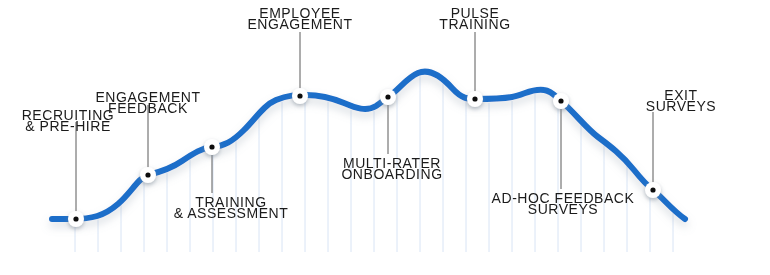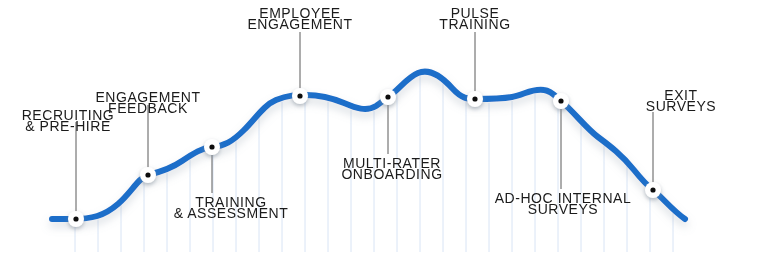--- a/index.html
+++ b/index.html
@@ -141,19 +141,19 @@
       <div class="callout-label above" style="left: 148px; top: 92px; color: rgb(27, 27, 27);">ENGAGEMENT
 FEEDBACK</div>
       <div class="callout-label below" style="left: 217px; top: 197px; color: rgb(27, 27, 27); margin-left: 14px;">TRAINING
 &amp; ASSESSMENT</div>
       <div class="callout-label above" style="left: 300px; top: 8px; color: rgb(27, 27, 27);">EMPLOYEE
 ENGAGEMENT</div>
       <div class="callout-label below" style="left: 392px; top: 158px; color: rgb(27, 27, 27);">MULTI-RATER
 ONBOARDING</div>
       <div class="callout-label above" style="left: 475px; top: 8px; color: rgb(27, 27, 27);">PULSE
 TRAINING</div>
-      <div class="callout-label below" style="left: 563px; top: 193px; color: rgb(27, 27, 27);">AD-HOC INTERNAL
+      <div class="callout-label below" style="left: 563px; top: 193px; color: rgb(27, 27, 27);">AD-HOC FEEDBACK
 SURVEYS</div>
       <div class="callout-label above" style="left: 681px; top: 90px; color: rgb(27, 27, 27);">EXIT
 SURVEYS</div>
     </div>
 
 </div>
 
 </body></html>

